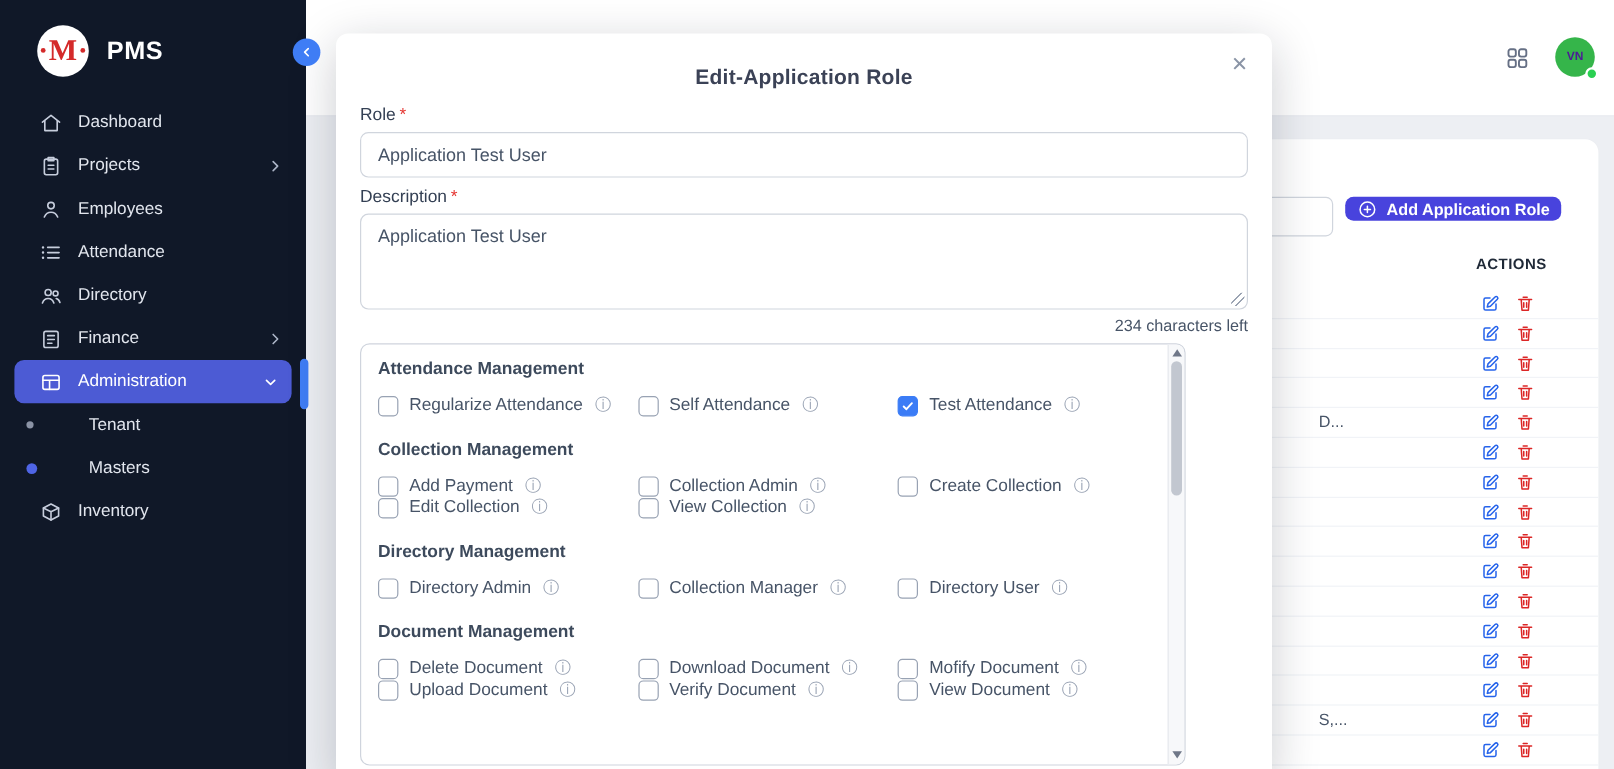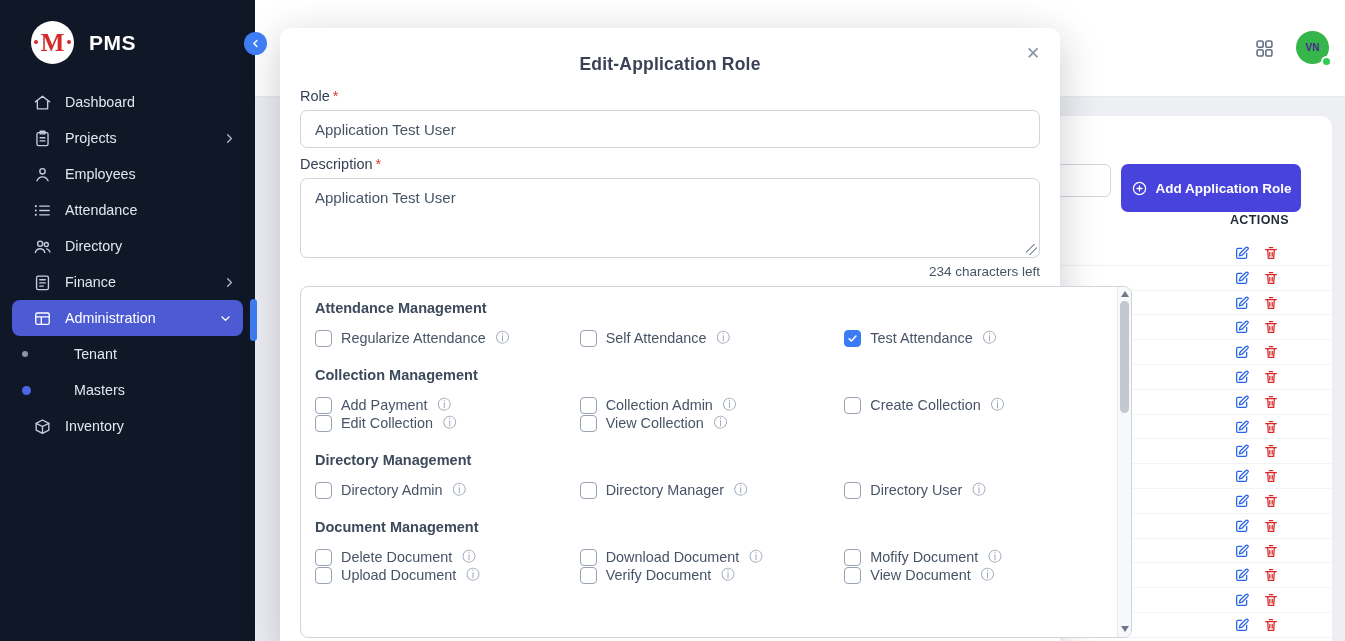--- a/index.html
+++ b/index.html
@@ -34,21 +34,21 @@
   .toggle-btn{position:absolute;left:244px;top:32px;width:23px;height:23px;border-radius:50%;background:var(--toggle-blue,#3f7df5);color:#fff;z-index:30;display:flex;align-items:center;justify-content:center;border:none;cursor:pointer}
   .toggle-btn svg{width:13px;height:13px}
   .grid-btn{position:absolute;right:70px;top:38px;width:21px;height:21px;color:#667085;background:none;border:none;z-index:2;cursor:pointer;padding:0}
   .grid-btn svg{width:21px;height:21px}
   .avatar{position:absolute;right:16px;top:31px;width:33px;height:33px;border-radius:50%;background:var(--avatar-green,#35b54a);color:#4c1d95;font-size:10px;font-weight:700;display:flex;align-items:center;justify-content:center;z-index:2;cursor:pointer}
   .status-dot{position:absolute;right:13px;top:56px;width:11px;height:11px;border-radius:50%;background:#2ad052;border:2px solid #fff;z-index:3}
 
   
   .card{position:absolute;left:285px;top:115px;width:1048px;height:545px;background:#fff;border-radius:12px;z-index:1;border:1px solid #eceef2;overflow:hidden}
   .search-sliver{position:absolute;left:729px;top:48px;width:96px;height:33px;border:1px solid #d0d5dd;border-radius:6px;background:#fff;padding:0 8px;font-size:14px;color:#475467}
-  .add-btn{position:absolute;left:835px;top:48px;width:180px;height:48px;background:var(--primary,#4843dd);color:#fff;border:none;border-radius:7px;display:flex;align-items:center;justify-content:center;gap:8px;font-size:13.5px;font-weight:700;cursor:pointer;font-family:inherit}
+  .add-btn{position:absolute;left:835px;top:48px;width:180px;height:20px;background:var(--primary,#4843dd);color:#fff;border:none;border-radius:7px;display:flex;align-items:center;justify-content:center;gap:8px;font-size:13.5px;font-weight:700;cursor:pointer;font-family:inherit}
   .add-btn svg{width:17px;height:17px}
   .actions-header{position:absolute;top:97px;right:43px;font-size:12.5px;font-weight:700;color:#1f2937;letter-spacing:.4px}
   .t-body{position:absolute;top:125px;left:0;right:0}
   .t-row{position:relative;height:24.8px;border-bottom:1px solid #f1f3f7}
   .frag{position:absolute;left:813px;top:4px;font-size:13.5px;color:#475467}
   .row-actions{position:absolute;right:53px;top:4px;display:flex;gap:13px}
   .icon-btn{width:16px;height:16px;border:none;background:none;padding:0;cursor:pointer}
   .icon-btn.edit{color:var(--link-blue,#2563eb)}
   .icon-btn.del{color:var(--danger-red,#dc2626)}
   .icon-btn svg{width:16px;height:16px}
@@ -59,21 +59,21 @@
   .modal-close{position:absolute;top:12px;right:14px;width:26px;height:26px;border:none;background:none;color:#8a94a6;font-size:17px;cursor:pointer}
   .field-label{position:absolute;left:20px;font-size:14.5px;color:#344054}
   .req{color:#e53935;margin-left:3px}
   .lbl-role{top:60px}
   .role-input{position:absolute;left:20px;top:82px;width:740px;height:38px;border:1px solid #d0d5dd;border-radius:7px;padding:0 14px;font-size:15px;color:#475467;font-family:inherit;outline:none;background:#fff}
   .lbl-desc{top:128px}
   .desc-area{position:absolute;left:20px;top:150px;width:740px;height:80px;border:1px solid #d0d5dd;border-radius:7px;padding:9px 14px;font-size:15px;color:#475467;resize:none;font-family:inherit;line-height:1.35;outline:none;background:#fff}
   .corner{position:absolute;left:746px;top:216px;width:11px;height:11px;background:
     linear-gradient(315deg,transparent 0 30%,#9aa3b2 30% 38%,transparent 38% 56%,#9aa3b2 56% 64%,transparent 64%)}
   .chars-left{position:absolute;right:20px;top:236px;font-size:13.5px;color:#475467}
-  .perm-panel{position:absolute;left:20px;top:258px;width:832px;height:352px;border:1px solid #cfd4dd;border-radius:8px;overflow:hidden;background:#fff}
+  .perm-panel{position:absolute;left:20px;top:258px;width:688px;height:352px;border:1px solid #cfd4dd;border-radius:8px;overflow:hidden;background:#fff}
   .perm-inner{position:absolute;left:0;top:0;right:14px;bottom:0;padding:13px 8px 13px 14px;overflow:hidden}
   .sec-title{font-size:14.5px;font-weight:700;color:#3d4a5c;margin:20px 0 13px}
   .sec-title:first-child{margin-top:0}
   .perm-grid{display:grid;grid-template-columns:1fr 1fr 1fr;}
   .perm-item{display:flex;align-items:center;gap:9px;cursor:pointer}
   .cbx{width:17px;height:17px;border:1.6px solid #98a2b3;border-radius:4px;background:#fff;flex:0 0 auto;display:flex;align-items:center;justify-content:center}
   .cbx.checked{background:var(--checkbox-blue,#3b7cf6);border-color:var(--checkbox-blue,#3b7cf6)}
   .cbx svg{width:11px;height:11px}
   .perm-label{font-size:14.4px;color:#475467}
   .info{color:#98a2b3;font-size:13.5px;margin-left:1px}
@@ -490,21 +490,21 @@
           </div>
           <div class="sec-title">Directory Management</div>
           <div class="perm-grid">
             <label class="perm-item">
               <span class="cbx"></span>
               <span class="perm-label">Directory Admin</span>
               <span class="info">ⓘ</span>
             </label>
             <label class="perm-item">
               <span class="cbx"></span>
-              <span class="perm-label">Directory Manager</span>
+              <span class="perm-label">Collection Manager</span>
               <span class="info">ⓘ</span>
             </label>
             <label class="perm-item">
               <span class="cbx"></span>
               <span class="perm-label">Directory User</span>
               <span class="info">ⓘ</span>
             </label>
           </div>
           <div class="sec-title">Document Management</div>
           <div class="perm-grid">

